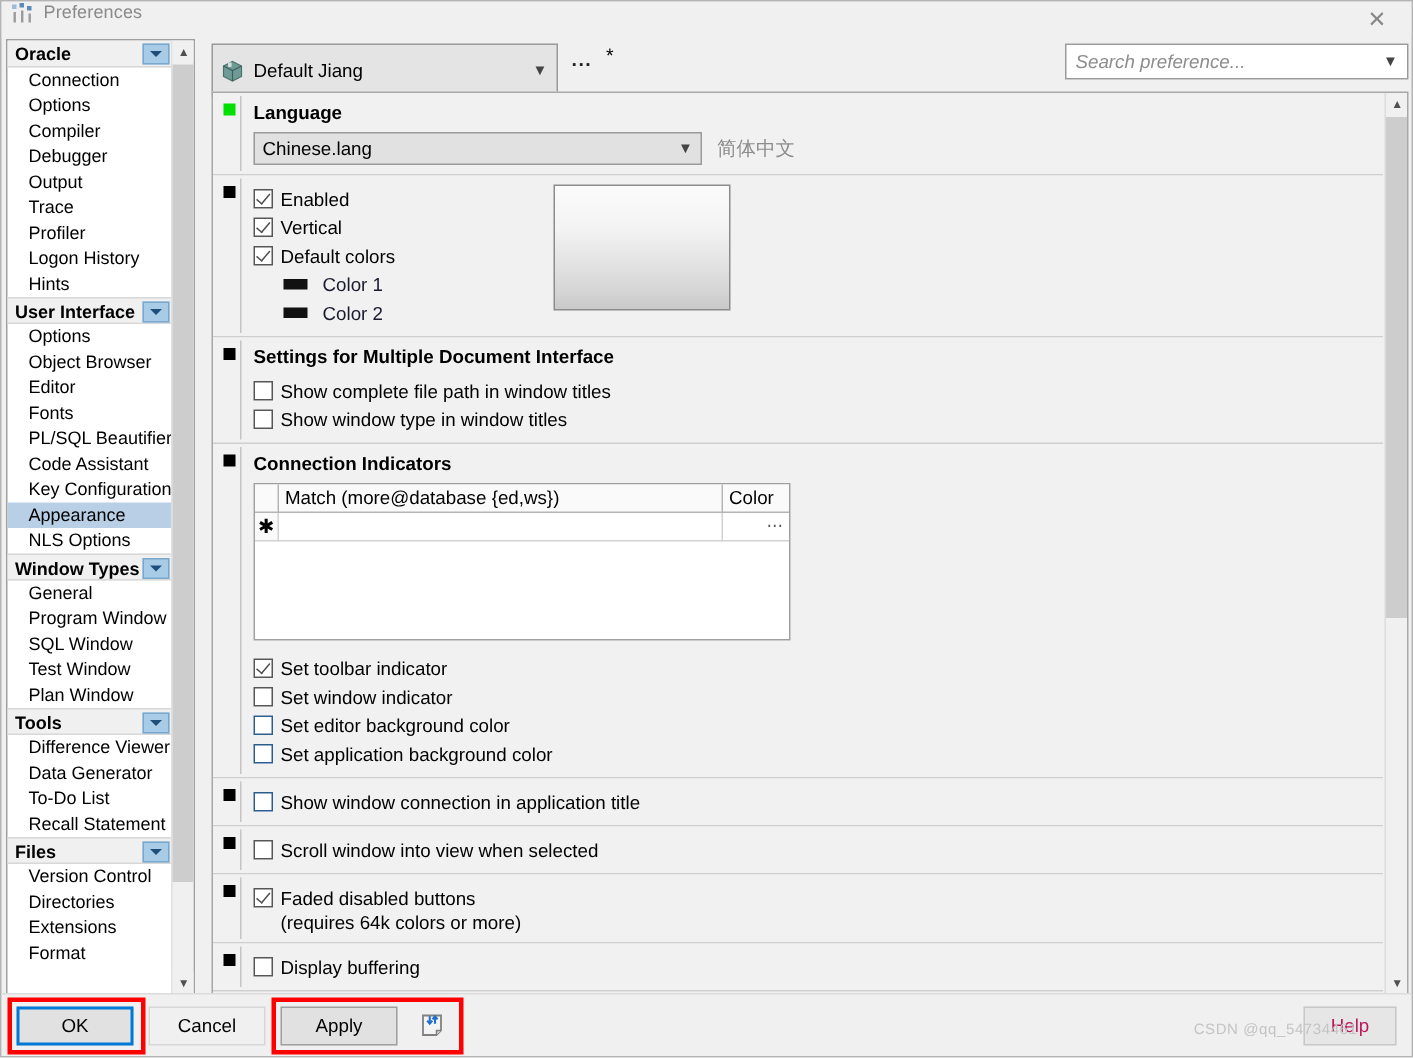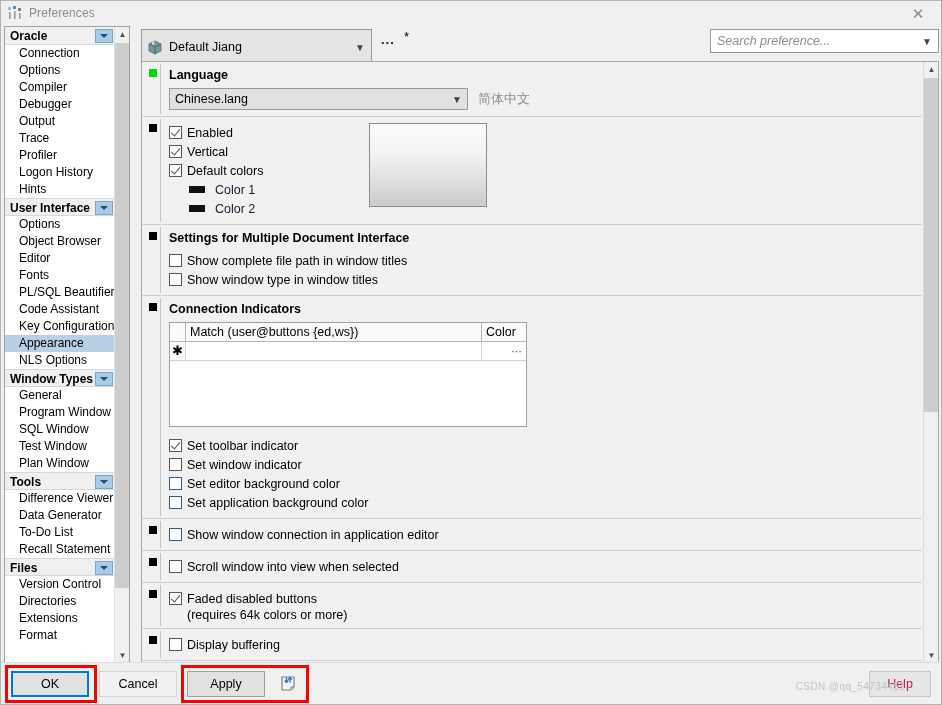--- a/index.html
+++ b/index.html
@@ -17,21 +17,21 @@
     width: 942px; height: 705px;
     background: #f0f0f0;
     border: 1px solid #b4b4b4;
     overflow: hidden;
   }
 
   
   .titlebar {
     position: absolute; left: 0; top: 0; width: 940px; height: 24px;
     background: #f0f0f0;
-    display: flex; align-items: center;
+    display: flex; align-items: flex-start;
   }
   .title-icon {
     width: 16px; height: 16px; margin-left: 6px; margin-right: 6px;
     position: relative; flex: none;
   }
   .title-text {
     font-size: 12px; color: #8a8a8a; letter-spacing: .1px;
   }
   .title-close {
     position: absolute; right: 0; top: 0; width: 46px; height: 24px;
@@ -462,21 +462,21 @@
       </div>
 
       <div class="section">
         <div class="sec-marker"></div>
         <div class="sec-rail"></div>
         <div class="sec-body">
           <div class="sec-title">Connection Indicators</div>
           <div class="ctable">
             <div class="tb-head">
               <div class="cell c0"></div>
-              <div class="cell c1">Match (user@buttons {ed,ws})</div>
+              <div class="cell c1">Match (more@database {ed,ws})</div>
               <div class="cell c2">Color</div>
             </div>
             <div class="tb-row">
               <div class="cell c0">✱</div>
               <div class="cell c1"></div>
               <div class="cell c2">⋯</div>
             </div>
           </div>
           <div class="cb-row">
             <span class="cbx on"></span>
@@ -496,21 +496,21 @@
           </div>
         </div>
       </div>
 
       <div class="section">
         <div class="sec-marker"></div>
         <div class="sec-rail"></div>
         <div class="sec-body">
           <div class="cb-row">
             <span class="cbx blue"></span>
-            <span class="cb-label">Show window connection in application editor</span>
+            <span class="cb-label">Show window connection in application title</span>
           </div>
         </div>
       </div>
 
       <div class="section">
         <div class="sec-marker"></div>
         <div class="sec-rail"></div>
         <div class="sec-body">
           <div class="cb-row">
             <span class="cbx"></span>

